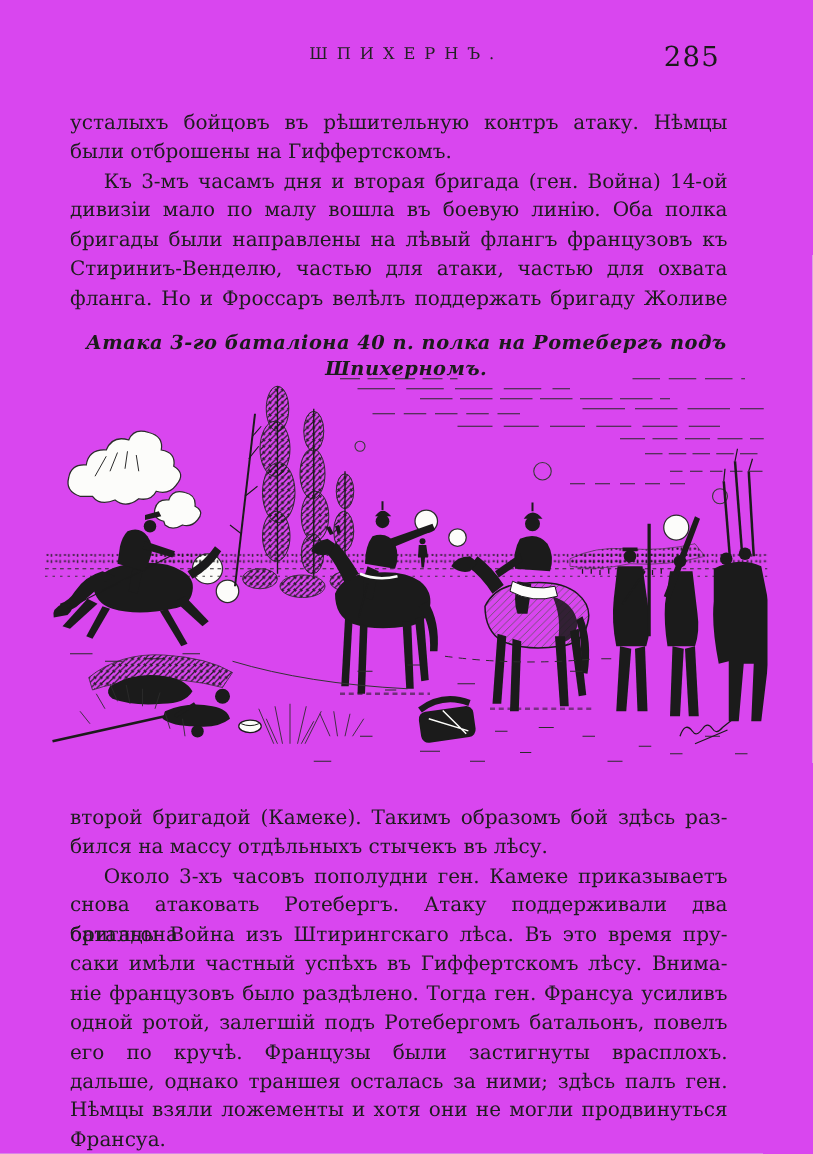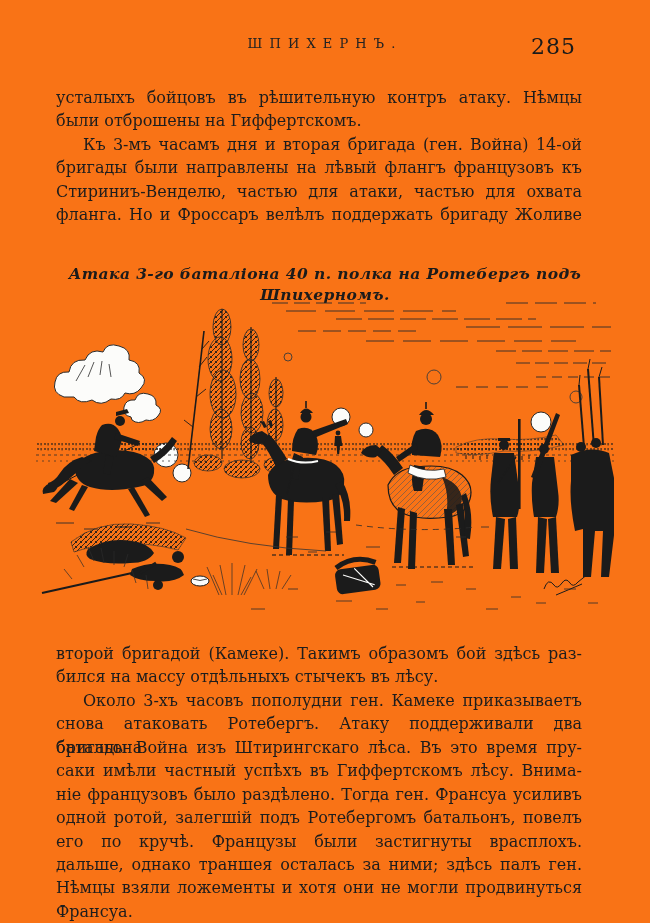--- a/index.html
+++ b/index.html
@@ -1,19 +1,19 @@
 <!DOCTYPE html>
 <html><head>
 <meta charset="utf-8">
 <style>
   html,body{margin:0;padding:0;background:#dddddd;}
   .page{
     position:relative;
     width:650px;height:923px;
-    background:#f97316;
+    background:#d946ef;
     color:#1d1d1d;
     font-family:"DejaVu Serif", serif;
     overflow:hidden;
     margin:0 auto;
   }
   
   .running-head{
     position:absolute;top:36px;left:62px;width:526px;height:20px;
   }
   .running-title{
@@ -66,20 +66,21 @@
     <span class="page-number">285</span>
   </div>
 
   <section class="text-block" id="text-top">
     <div class="para">
         <div class="line">усталыхъ бойцовъ въ рѣшительную контръ атаку. Нѣмцы</div>
         <div class="line">были отброшены на Гиффертскомъ.</div>
       </div>
     <div class="para indent cont">
         <div class="line">Къ 3-мъ часамъ дня и вторая бригада (ген. Война) 14-ой</div>
+        <div class="line">дивизіи мало по малу вошла въ боевую линію. Оба полка</div>
         <div class="line">бригады были направлены на лѣвый флангъ французовъ къ</div>
         <div class="line">Стириниъ-Венделю, частью для атаки, частью для охвата</div>
         <div class="line">фланга. Но и Фроссаръ велѣлъ поддержать бригаду Жоливе</div>
       </div>
   </section>
 
   <figure>
     <figcaption class="caption">
       <div>Атака 3-го баталіона 40 п. полка на Ротебергъ подъ</div>
       <div>Шпихерномъ.</div>

